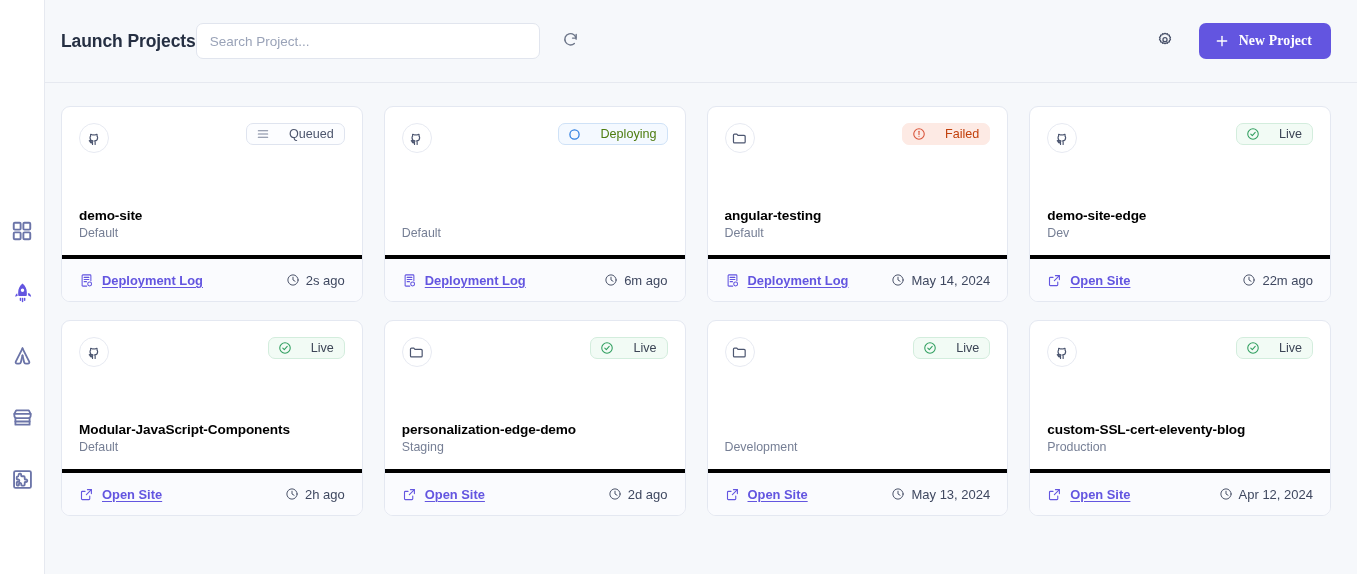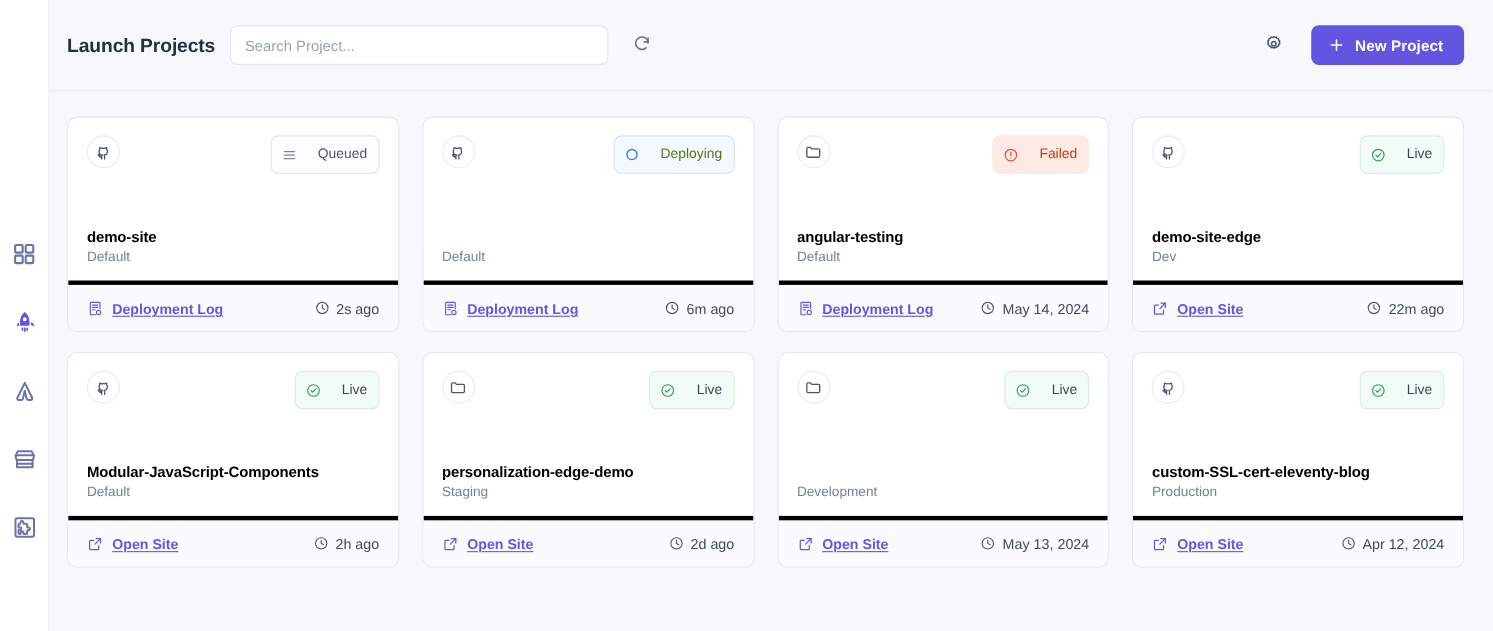--- a/index.html
+++ b/index.html
@@ -69,21 +69,20 @@
     padding: 0 26px 0 16px;
     gap: 0;
   }
 
   .page-title {
     font-size: 17.5px;
     font-weight: bold;
     color: #252f42;
     letter-spacing: -0.1px;
     white-space: nowrap;
-    margin-right: 13px;
   }
 
   .search-wrap { position: relative; }
   .search-input {
     width: 344px;
     height: 36px;
     border: 1px solid #e1e5ee;
     border-radius: 7px;
     background: #ffffff;
     font-family: "Liberation Sans", sans-serif;
@@ -123,21 +122,21 @@
     border-radius: 6px;
     margin-right: 19px;
   }
 
   .new-project-btn {
     height: 36px;
     background: #6355e0;
     color: #ffffff;
     border: none;
     border-radius: 7px;
-    font-family: Liberation Sans, sans-serif;
+    font-family: Liberation Serif, serif;
     font-size: 13.8px;
     font-weight: bold;
     display: flex;
     align-items: center;
     gap: 9px;
     padding: 0 19px 0 15px;
     cursor: pointer;
     letter-spacing: 0.1px;
   }
   .plus-icon {
@@ -191,21 +190,21 @@
     display: flex;
     align-items: center;
     justify-content: center;
     color: #4c5670;
   }
 
   .badge {
     display: inline-flex;
     align-items: center;
     gap: 19px;
-    height: 35px;
+    height: 22px;
     padding: 0 10px 0 9px;
     border-radius: 7px;
     font-size: 12.6px;
     font-weight: normal;
     white-space: nowrap;
     border: 1px solid transparent;
   }
   .badge .b-ico { display: flex; align-items: center; }
   .badge .b-txt { line-height: 1; }
 

